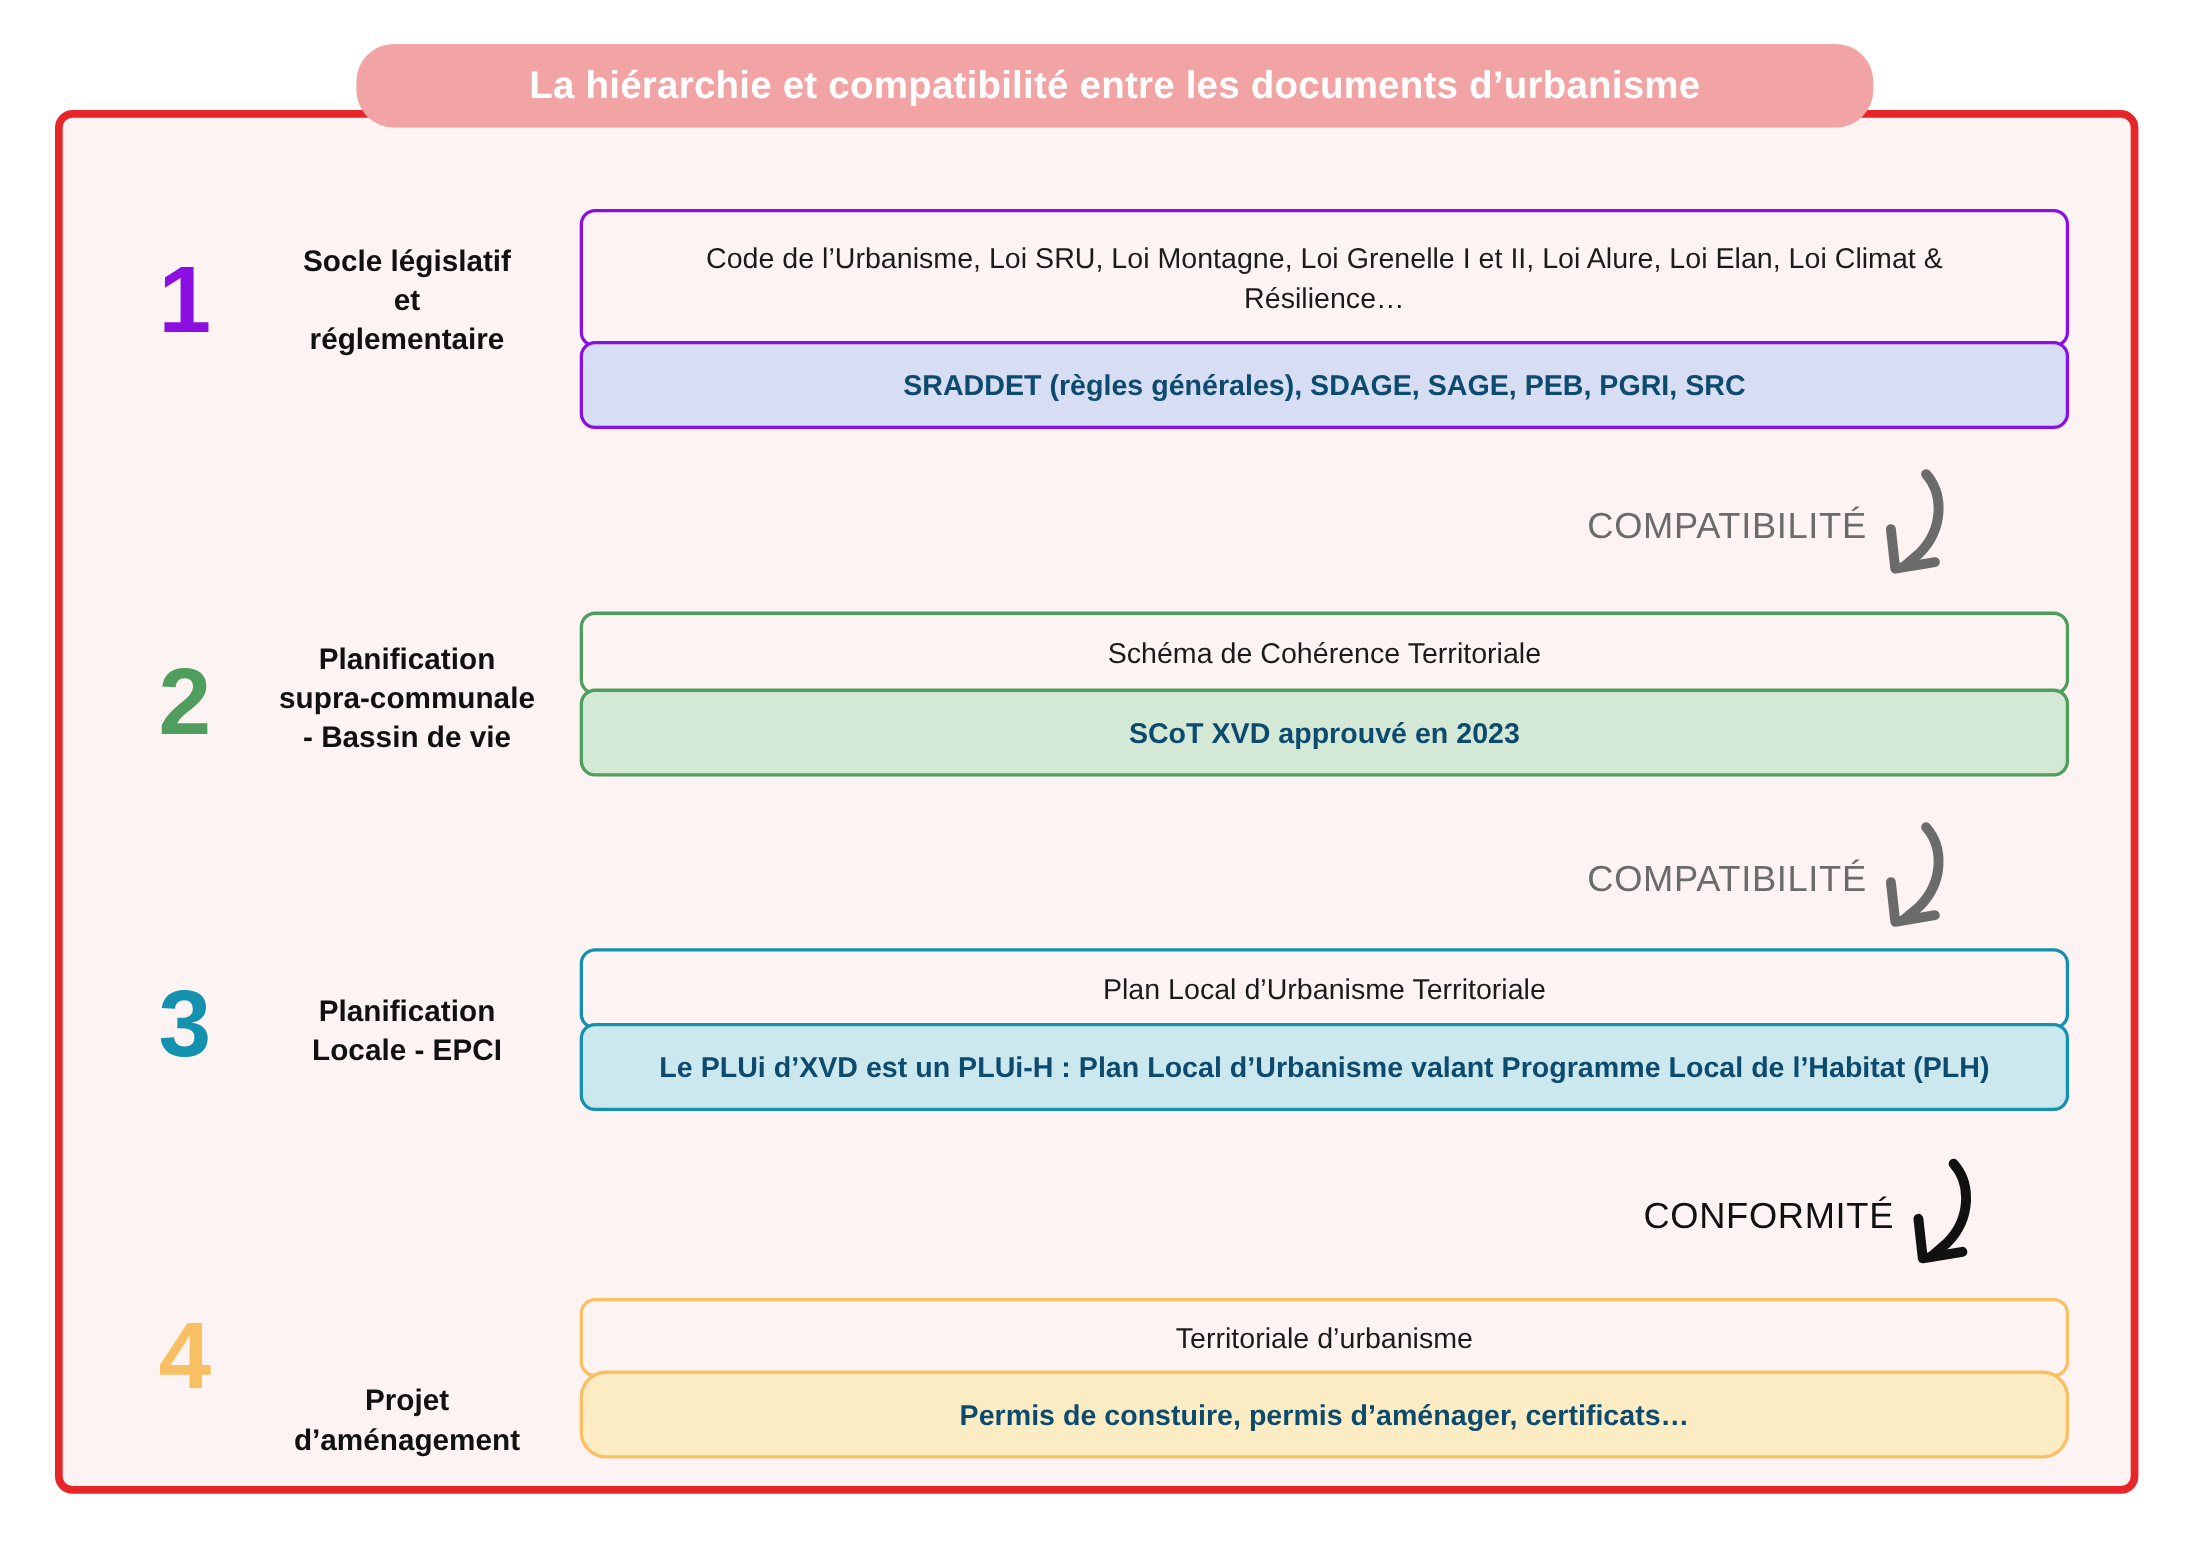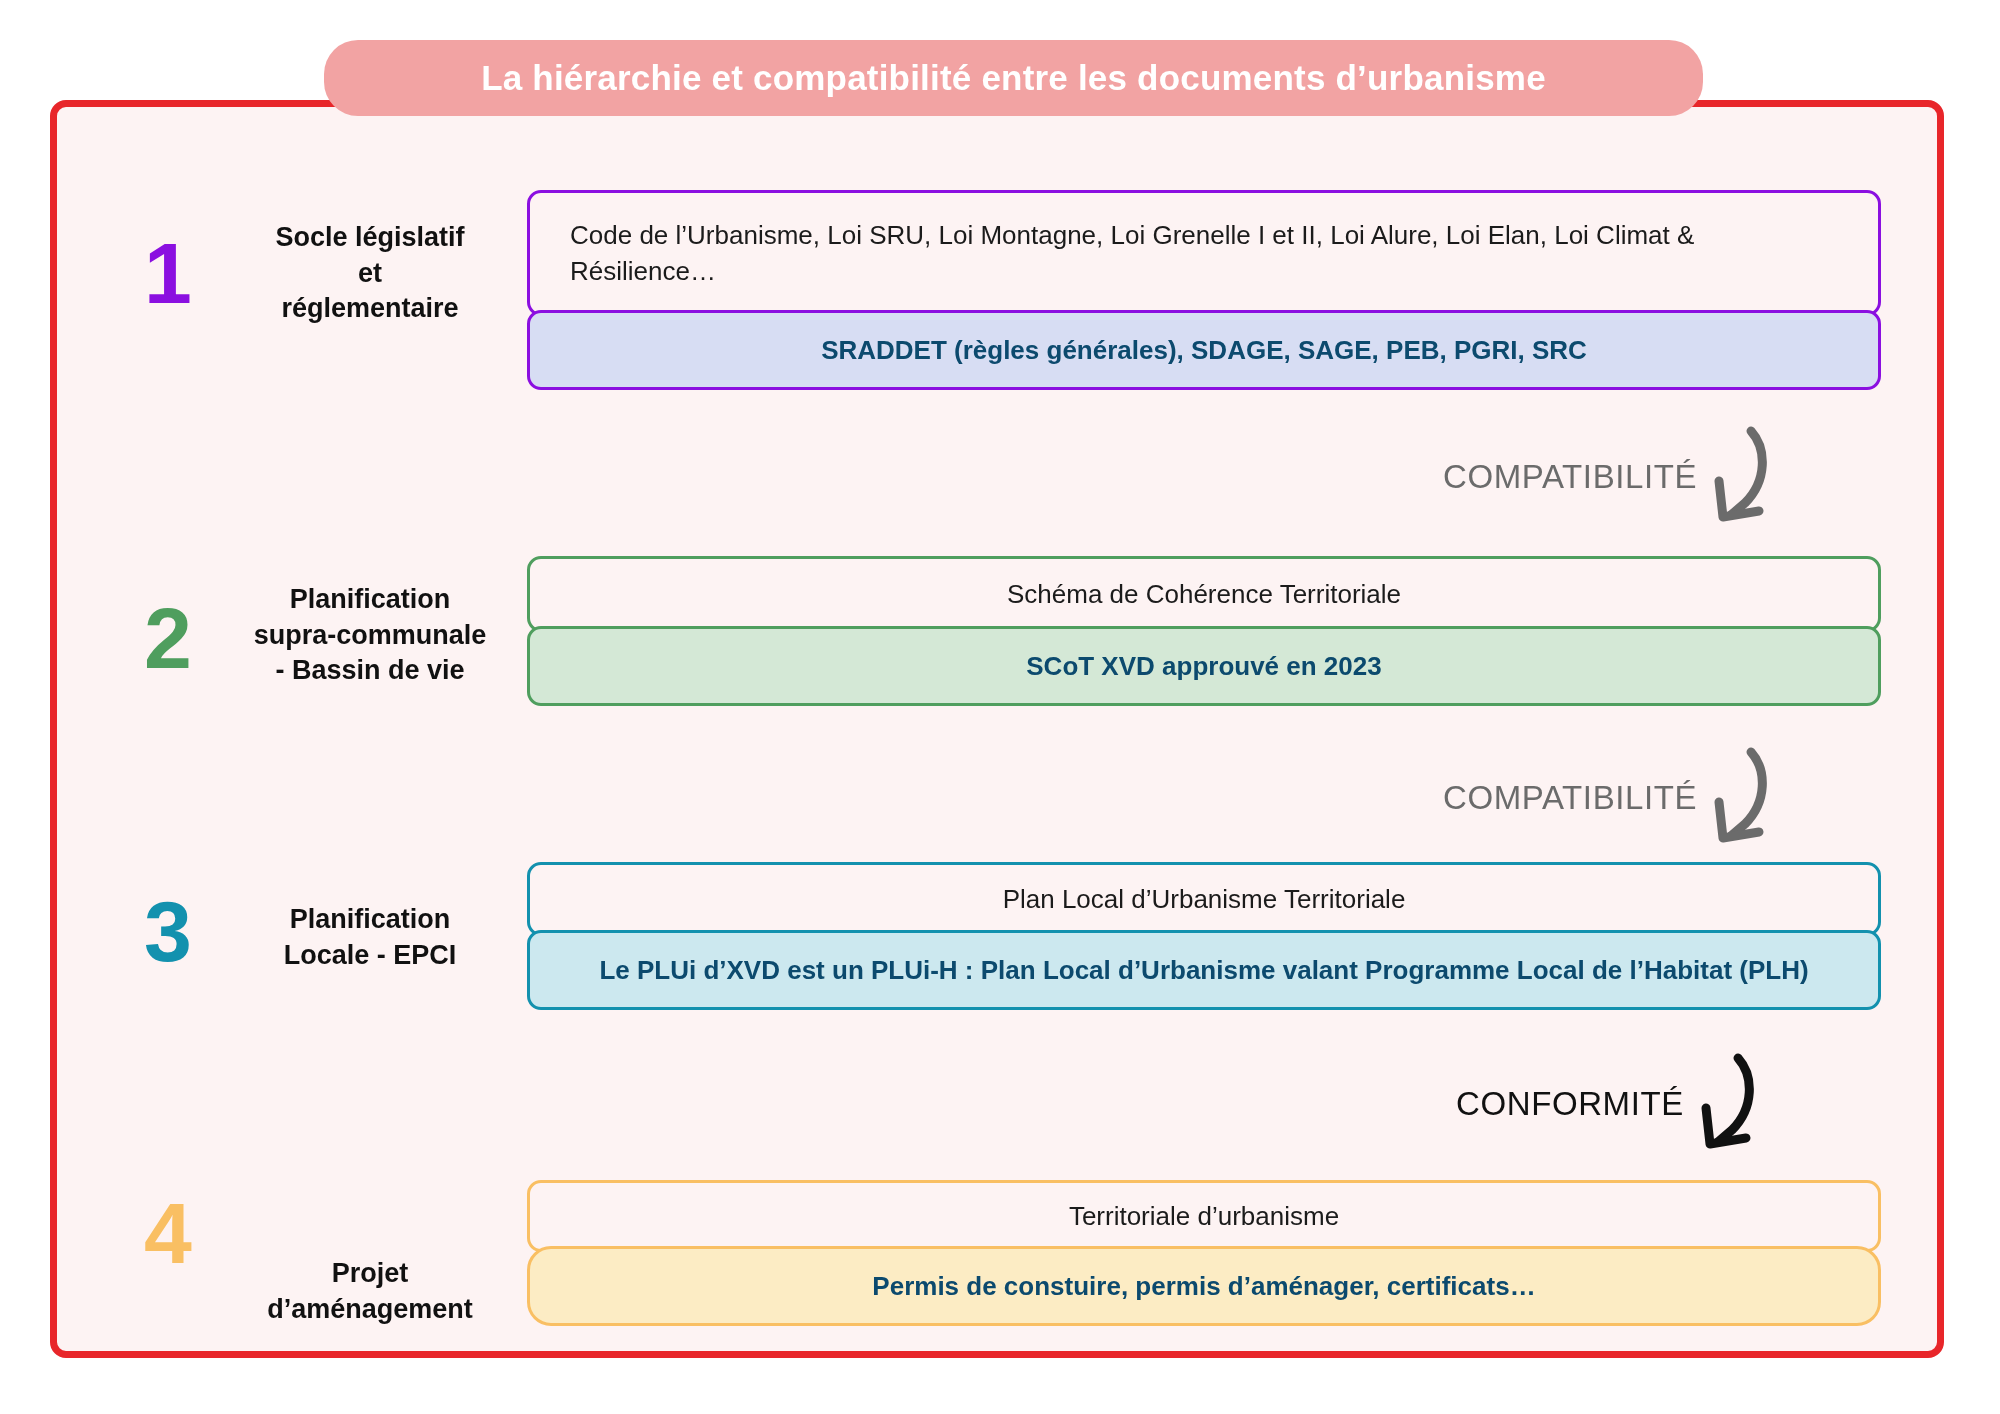--- a/index.html
+++ b/index.html
@@ -81,20 +81,21 @@
     position: absolute;
     left: 527px;
     width: 1354px;
   }
   .box {
     box-sizing: border-box;
     border-radius: 14px;
     display: flex;
     align-items: center;
     justify-content: center;
+    text-align: center;
     padding: 6px 40px;
   }
   .box-top {
     position: relative;
     z-index: 1;
     border-width: 3px;
     border-style: solid;
     background: #fdf3f3;
     color: #1b1b1b;
     font-size: 26px;
@@ -118,21 +119,21 @@
     display: flex;
     align-items: center;
     gap: 4px;
   }
   .relation .rel-text {
     font-size: 33px;
     letter-spacing: 0.6px;
     white-space: nowrap;
   }
   .rel-gray .rel-text { color: #6b6b6b; }
-  .rel-black .rel-text { color: #111111; }
+  .rel-black .rel-text { color: #111111; margin-left: 38px; }
   .arrow-ico { display: block; }
 </style>
 </head>
 <body>
 
 <div class="poster">
 
   <div class="frame"></div>
 
   <div class="title-pill">

